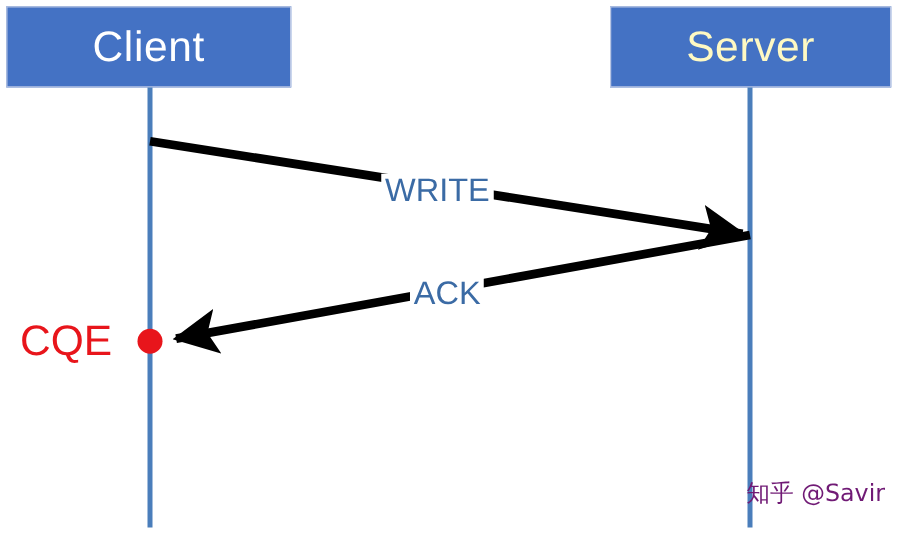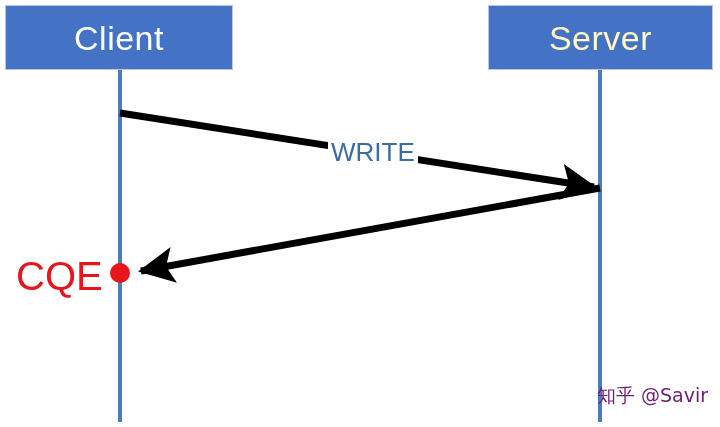--- a/index.html
+++ b/index.html
@@ -55,29 +55,29 @@
   .msg-label {
     position: absolute;
     color: #3b6ba5;
     font-size: 26px;
     font-weight: 400;
     line-height: 1;
     white-space: nowrap;
     background: #ffffff;
     padding: 0 3px;
   }
-  #write-label { left: 328px; top: 139px; }
+  #write-label { left: 305px; top: 139px; }
   #ack-label   { left: 328px; top: 221px; }
 
   #cqe-label {
     position: absolute;
     left: 16px;
     top: 256px;
     color: #e8151b;
-    font-size: 40px;
+    font-size: 34px;
     font-weight: 400;
     line-height: 1;
     white-space: nowrap;
   }
 
   #cqe-dot {
     position: absolute;
     left: 110px;
     top: 263px;
     width: 20px;
@@ -122,19 +122,20 @@
         <path d="M 0 0 L 10 5 L 0 10 L 2.2 5 z" fill="#000000"></path>
       </marker>
     </defs>
 
     <line id="write-arrow" x1="120" y1="113" x2="594.0719277974933" y2="187.07373871835836" stroke="#000000" stroke-width="7" marker-end="url(#arrowhead-right)"></line>
 
     <line id="ack-arrow" x1="600" y1="188" x2="140.90443463350454" y2="270.9333924533024" stroke="#000000" stroke-width="7" marker-end="url(#arrowhead-left)"></line>
   </svg>
 
   <div id="write-label" class="msg-label" style="color: rgb(59, 107, 165);">WRITE</div>
+  <div id="ack-label" class="msg-label" style="color: rgb(59, 107, 165);">ACK</div>
 
   <div id="cqe-label" style="color: rgb(232, 21, 27);">CQE</div>
   <div id="cqe-dot" style="background: rgb(232, 21, 27);"></div>
 
   <div id="watermark" style="color: #701a75;">知乎 @Savir</div>
 
 </div>
 
 </body></html>

